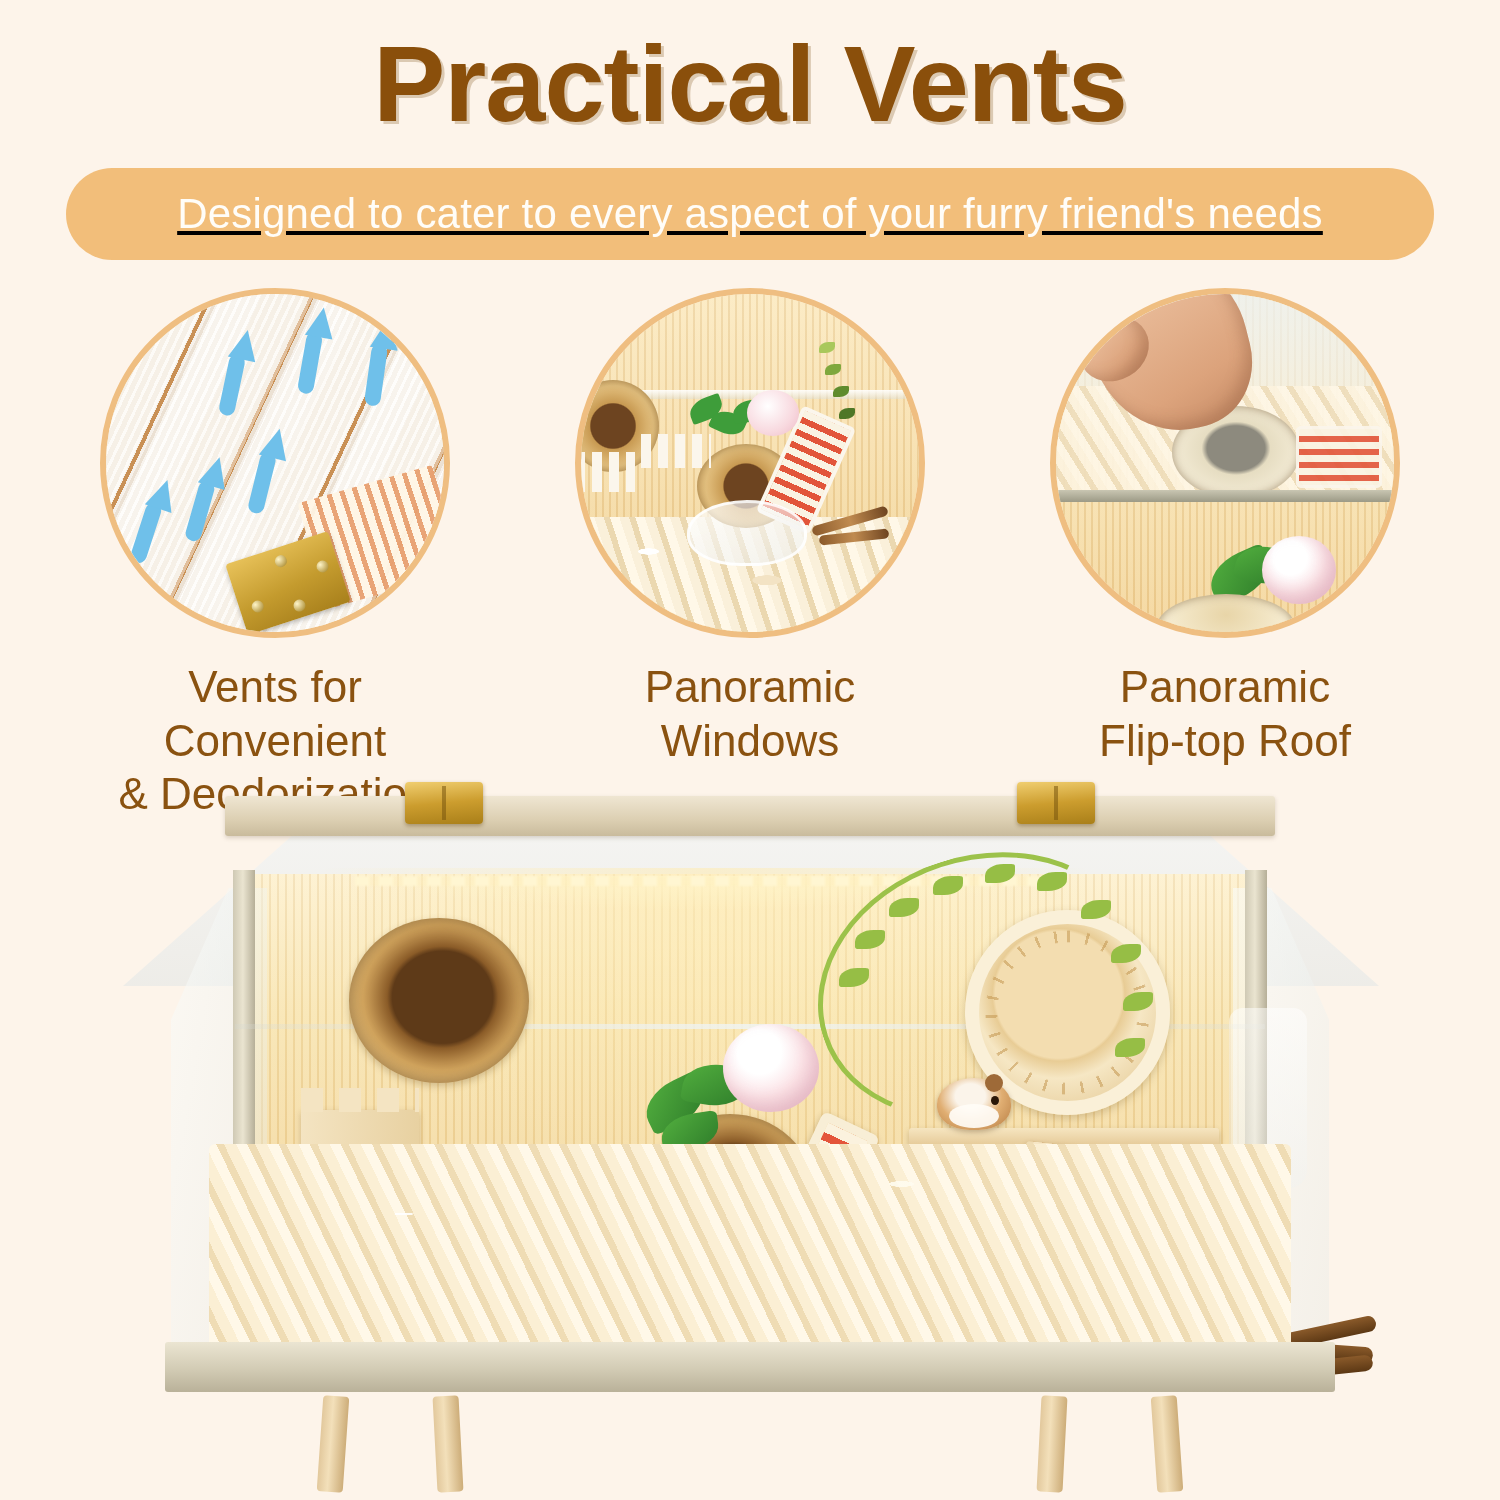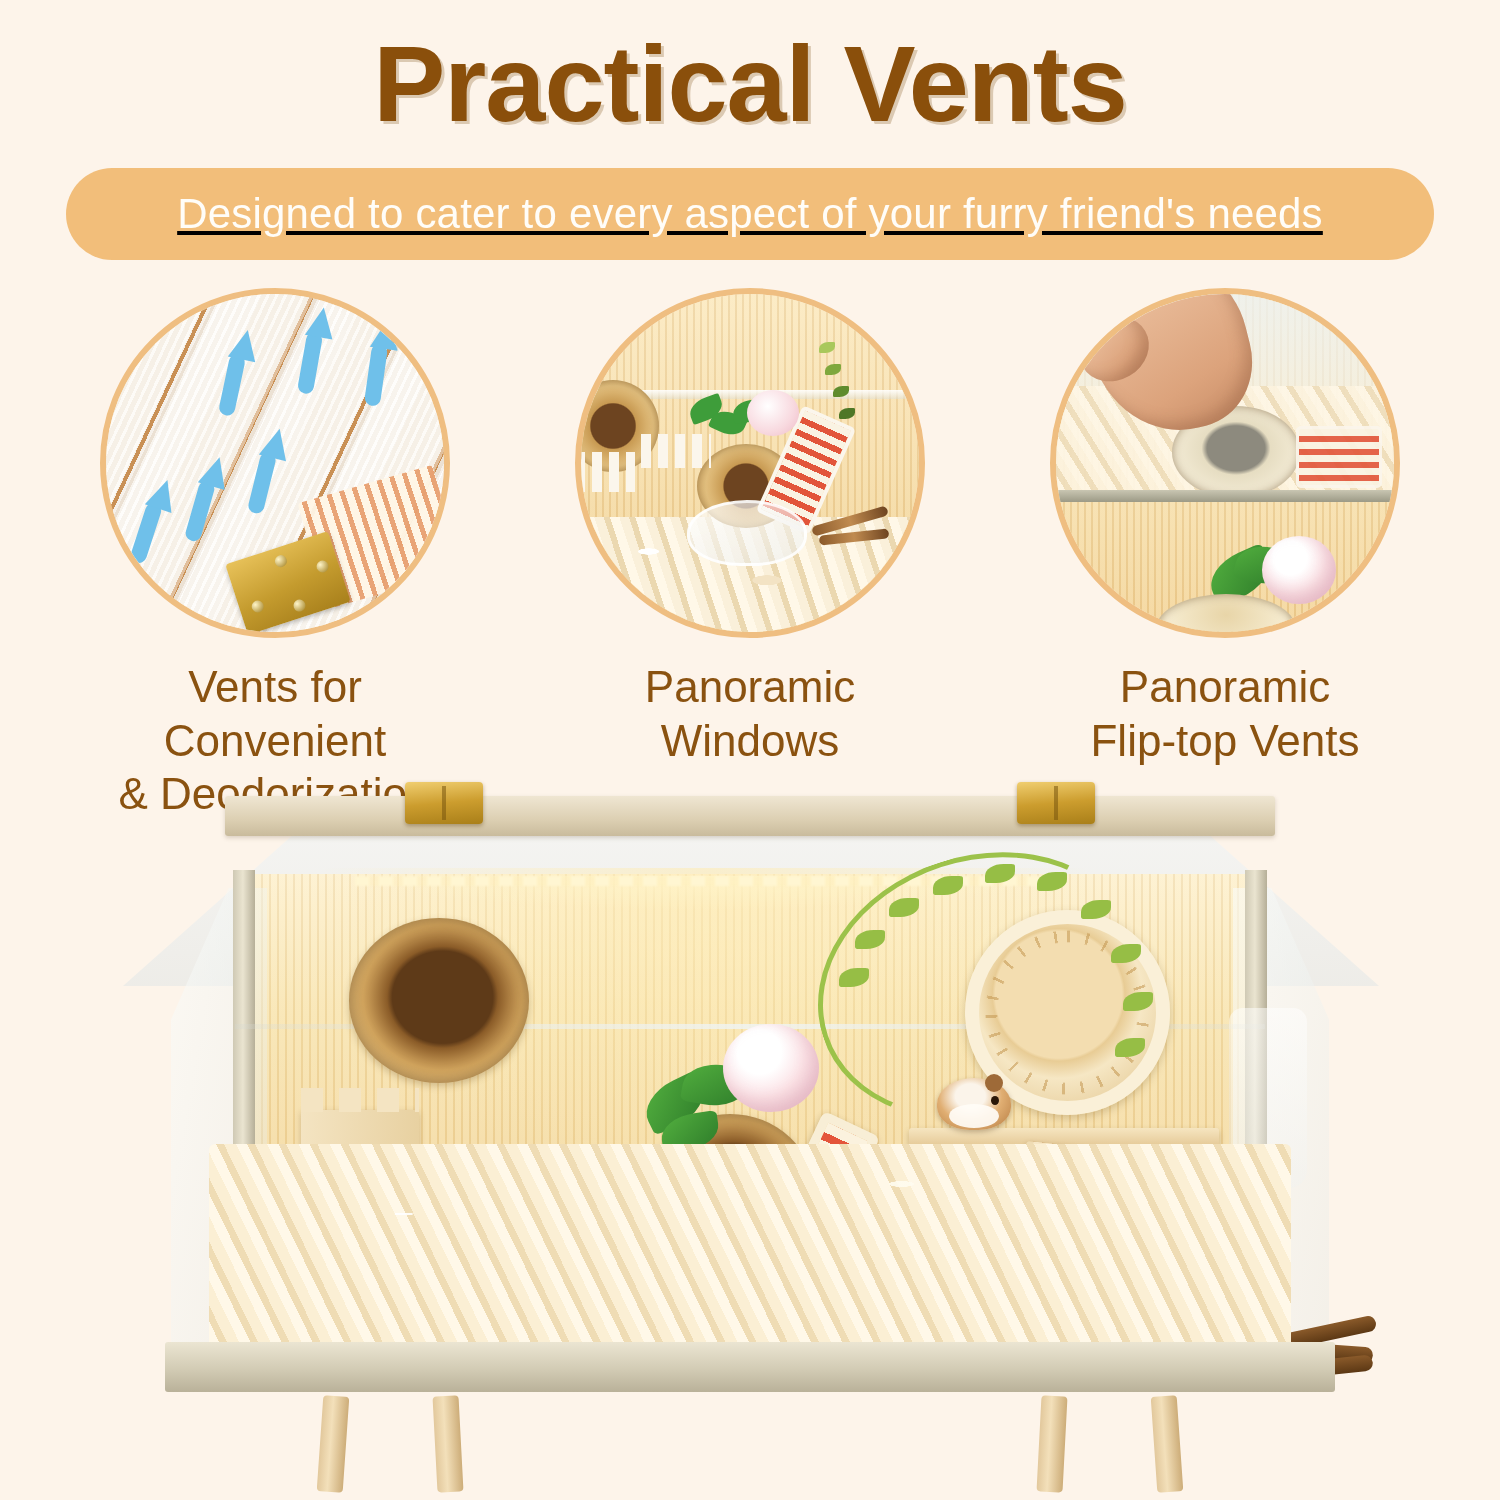--- a/index.html
+++ b/index.html
@@ -457,21 +457,21 @@
         <div class="plantpot" style="left:152px;top:252px;">
           <div class="lf" style="left:0;top:8px;transform:rotate(-24deg);"></div>
           <div class="lf" style="left:28px;top:0;transform:rotate(14deg);width:54px;height:38px;"></div>
         </div>
         <div class="rose" style="left:206px;top:242px;width:74px;height:68px;"></div>
         <div class="nest" style="left:100px;top:300px;width:140px;height:70px;background:radial-gradient(ellipse at 50% 30%,#E8D5A8,#F6ECD0 60%,#DCC89C 100%);"></div>
       </div>
     </div>
     <div class="caption">
       <div>Panoramic</div>
-      <div>Flip-top Vents</div>
+      <div>Flip-top Roof</div>
     </div>
   </div>
 
 </div>
 
 <div class="product">
   <div class="cage-wrap">
 
     <div class="roof"></div>
     <div class="roof-ridge"></div>

